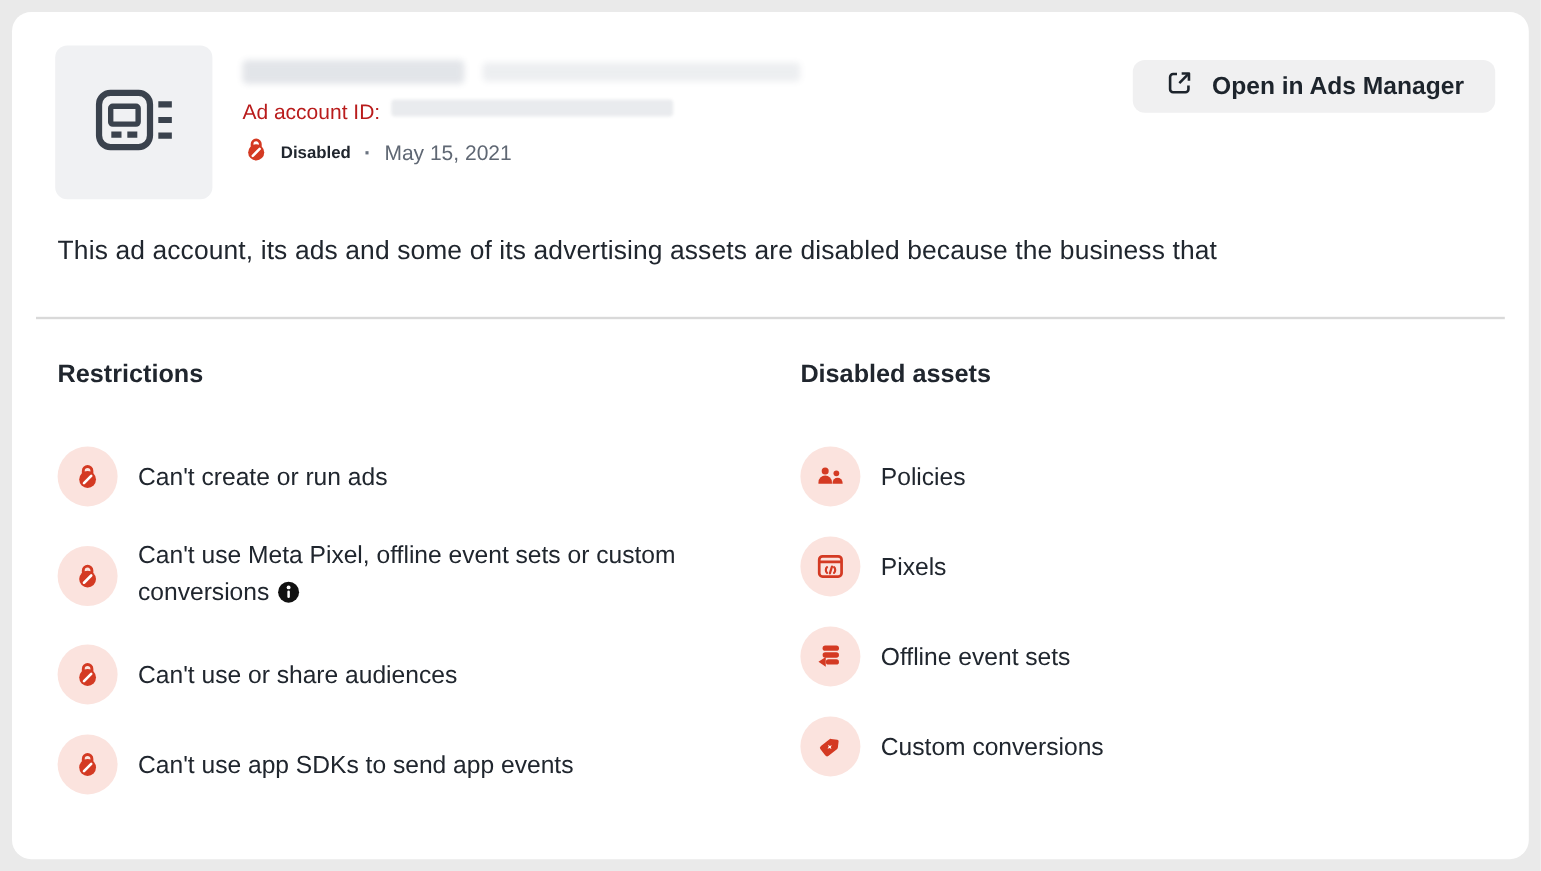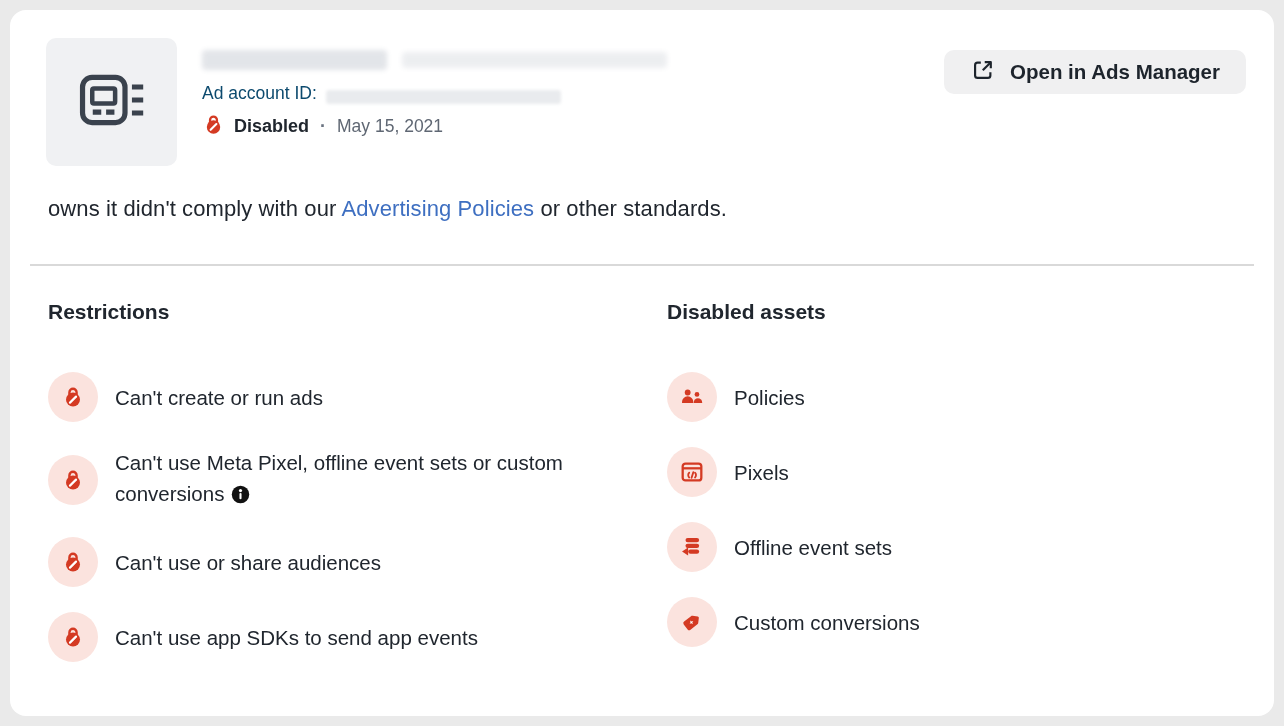--- a/index.html
+++ b/index.html
@@ -21,27 +21,27 @@
   .header{display:flex;align-items:flex-start;padding:28px 28px 0 36px;}
   .icon-box{
     width:131px;height:128px;background:#f0f1f3;border-radius:10px;
     display:flex;align-items:center;justify-content:center;flex:0 0 auto;
   }
   .title-block{margin-left:25px;padding-top:4px;flex:1;min-width:0;}
   .name-redacted{position:relative;height:36px;width:500px;}
   .bar{position:absolute;border-radius:4px;background:#54627a;filter:blur(2.5px);}
   .b1{left:0;top:8px;width:185px;height:20px;opacity:.16;}
   .b2{left:200px;top:10px;width:265px;height:16px;opacity:.10;}
-  .id-row{margin-top:5px;display:flex;align-items:flex-end;font-size:17.5px;color:#0c4a6e;}
+  .id-row{margin-top:5px;display:flex;align-items:flex-start;font-size:17.5px;color:#b91c1c;}
   .id-redacted{
     display:inline-block;margin-left:9px;width:235px;height:14px;border-radius:3px;
     background:#8b95a3;opacity:.18;filter:blur(1.5px);
   }
   .status-row{margin-top:9px;display:flex;align-items:center;gap:9px;}
-  .status-text{font-weight:700;font-size:18px;color:#20262e;}
+  .status-text{font-weight:700;font-size:14px;color:#20262e;}
   .dot{color:#6a7380;font-weight:700;font-size:18px;margin:0 2px;}
   .date{color:#5f6773;font-size:17.5px;}
   .open-btn{
     margin-left:auto;margin-top:12px;flex:0 0 auto;
     display:flex;align-items:center;gap:14px;
     background:#f0f0f1;border:none;border-radius:10px;
     height:44px;padding:0 26px;
     font-family:inherit;font-size:20.5px;color:#1d242c;cursor:pointer;font-weight:bold;
   }
   
@@ -113,21 +113,21 @@
           <path d="M10 5.2 H7 a2.3 2.3 0 0 0 -2.3 2.3 v9.5 a2.3 2.3 0 0 0 2.3 2.3 h9.5 a2.3 2.3 0 0 0 2.3 -2.3 V14"></path>
           <path d="M13.6 4.8 h5.6 v5.6" stroke-linejoin="round"></path>
           <line x1="19" y1="5" x2="11.8" y2="12.2"></line>
         </svg>
       </span>
       <span>Open in Ads Manager</span>
     </button>
   </div>
 
   <p class="desc">
-    <span class="line"><span>owns it didn't comply with our </span><a href="#" class="policy-link">Advertising Policies</a><span> or other standards.</span></span>
+    <span class="line"><span>This ad account, its ads and some of its advertising assets are disabled because the business that</span></span>
   </p>
 
   <hr class="divider">
 
   <div class="columns">
 
     <div class="col-left">
       <h3 class="col-heading">Restrictions</h3>
 
       <div class="item">

